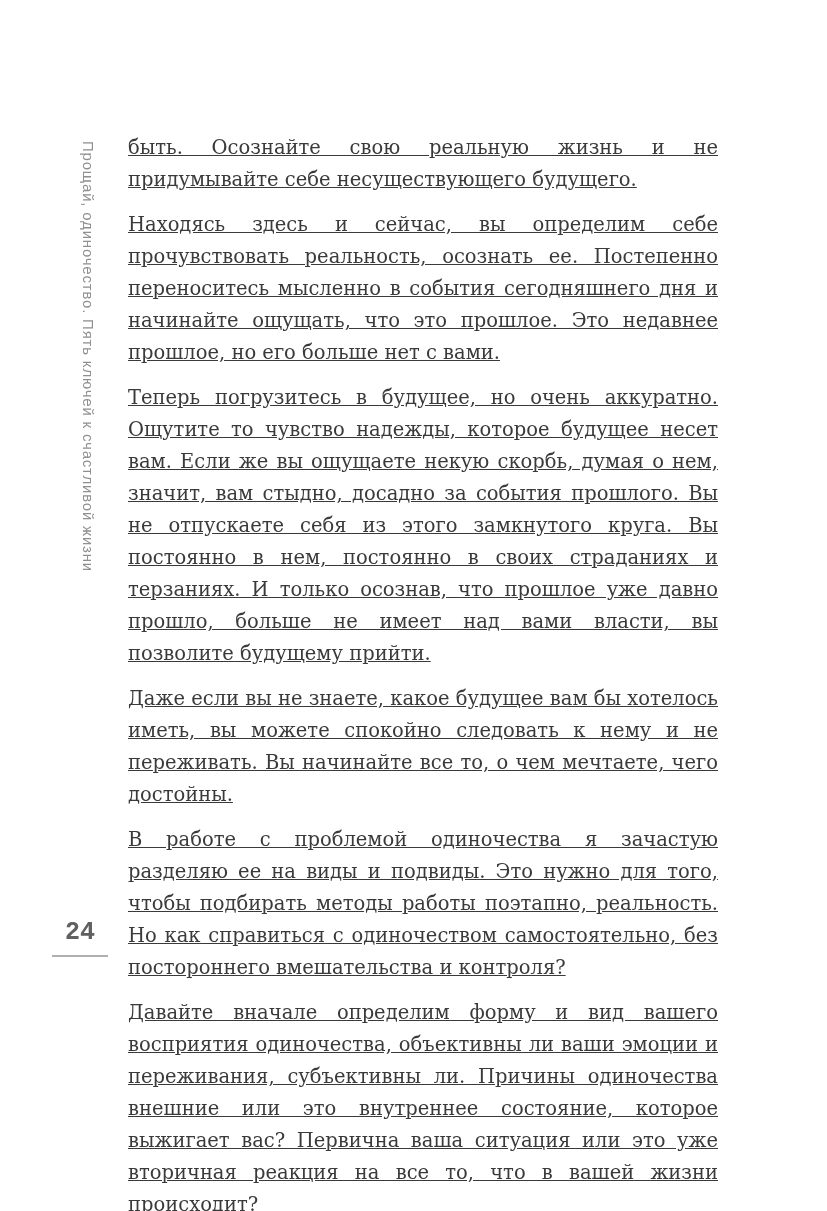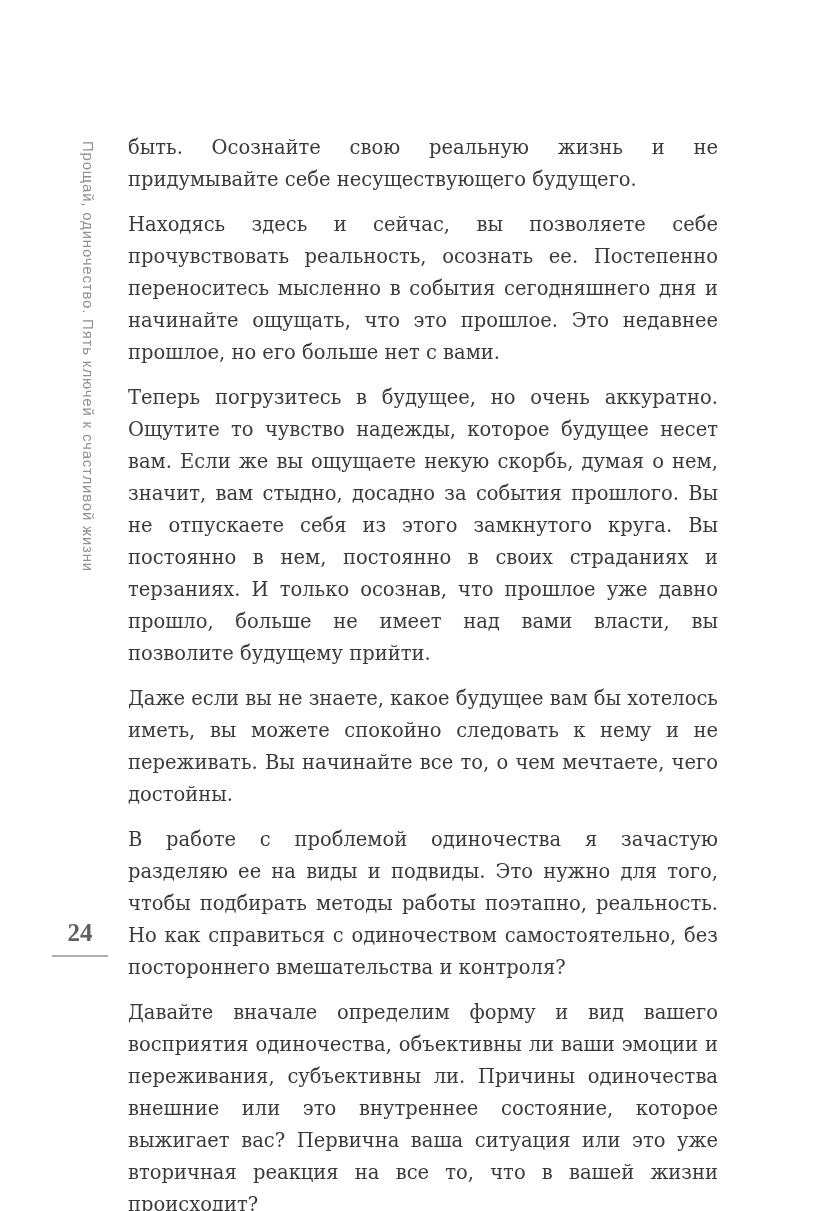--- a/index.html
+++ b/index.html
@@ -33,21 +33,21 @@
 
   
   .page-number-block {
     position: absolute;
     left: 52px;
     top: 918px;
     width: 56px;
     text-align: center;
   }
   .page-number {
-    font-family: Liberation Serif, serif;
+    font-family: Liberation Mono, monospace;
     font-weight: bold;
     font-size: 25px;
     line-height: 30px;
     color: #606060;
     text-align: center;
   }
   .page-number-rule {
     margin-top: 7px;
     height: 0;
     border-top: 2px solid #b0b0b0;
@@ -62,37 +62,38 @@
     font-family: "DejaVu Serif", "Liberation Serif", serif;
     font-size: 19.5px;
     line-height: 32px;
     color: #3a3a3a;
     text-align: justify;
     hyphens: auto;
     -webkit-hyphens: auto;
   }
   .content p {
     margin: 0 0 13px 0;
+    text-decoration: underline;
   }
   .content p:last-child { margin-bottom: 0; }
 </style>
 </head>
 <body>
 
 <div class="page">
 
   <div class="running-title">Прощай, одиночество. Пять ключей к счастливой жизни</div>
 
   <div class="page-number-block">
     <div class="page-number">24</div>
     <div class="page-number-rule"></div>
   </div>
 
   <div class="content">
     <p>быть. Осознайте свою реальную жизнь и не придумывайте себе несуществующего будущего.</p>
-    <p>Находясь здесь и сейчас, вы позволяете себе прочувствовать реальность, осознать ее. Постепенно переноситесь мысленно в события сегодняшнего дня и начинайте ощущать, что это прошлое. Это недавнее прошлое, но его больше нет с вами.</p>
+    <p>Находясь здесь и сейчас, вы определим себе прочувствовать реальность, осознать ее. Постепенно переноситесь мысленно в события сегодняшнего дня и начинайте ощущать, что это прошлое. Это недавнее прошлое, но его больше нет с вами.</p>
     <p>Теперь погрузитесь в будущее, но очень аккуратно. Ощутите то чувство надежды, которое будущее несет вам. Если же вы ощущаете некую скорбь, думая о нем, значит, вам стыдно, досадно за события прошлого. Вы не отпускаете себя из этого замкнутого круга. Вы постоянно в нем, постоянно в своих страданиях и терзаниях. И только осознав, что прошлое уже давно прошло, больше не имеет над вами власти, вы позволите будущему прийти.</p>
     <p>Даже если вы не знаете, какое будущее вам бы хотелось иметь, вы можете спокойно следовать к нему и не переживать. Вы начинайте все то, о чем мечтаете, чего достойны.</p>
     <p>В работе с проблемой одиночества я зачастую разделяю ее на виды и подвиды. Это нужно для того, чтобы подбирать методы работы поэтапно, реальность. Но как справиться с одиночеством самостоятельно, без постороннего вмешательства и контроля?</p>
     <p>Давайте вначале определим форму и вид вашего восприятия одиночества, объективны ли ваши эмоции и переживания, субъективны ли. Причины одиночества внешние или это внутреннее состояние, которое выжигает вас? Первична ваша ситуация или это уже вторичная реакция на все то, что в вашей жизни происходит?</p>
   </div>
 
 </div>
 
 </body></html>

